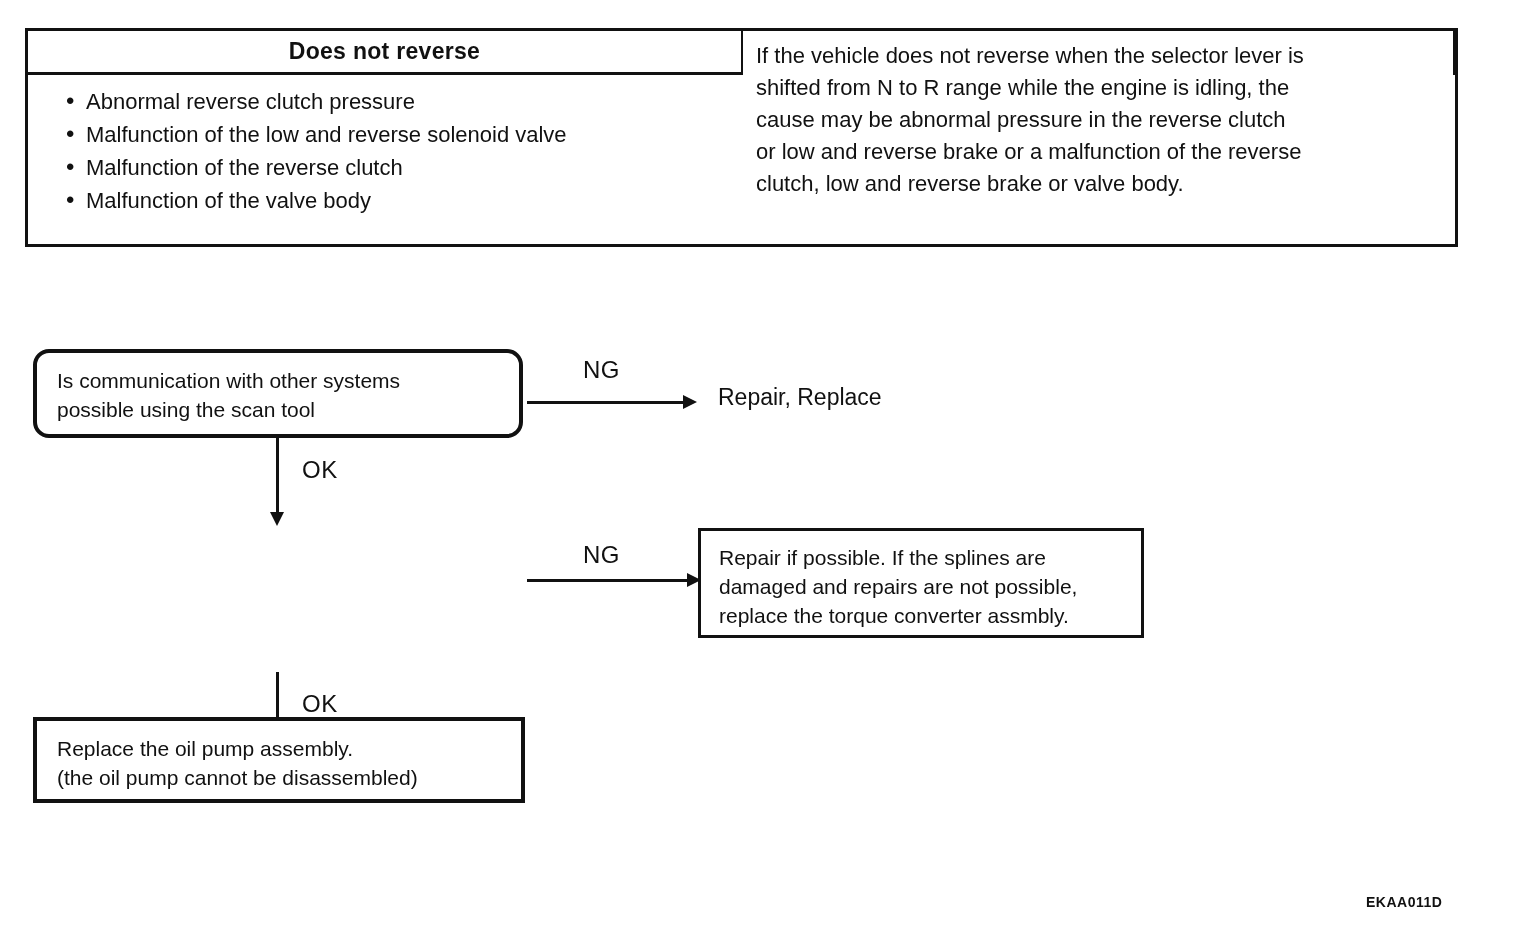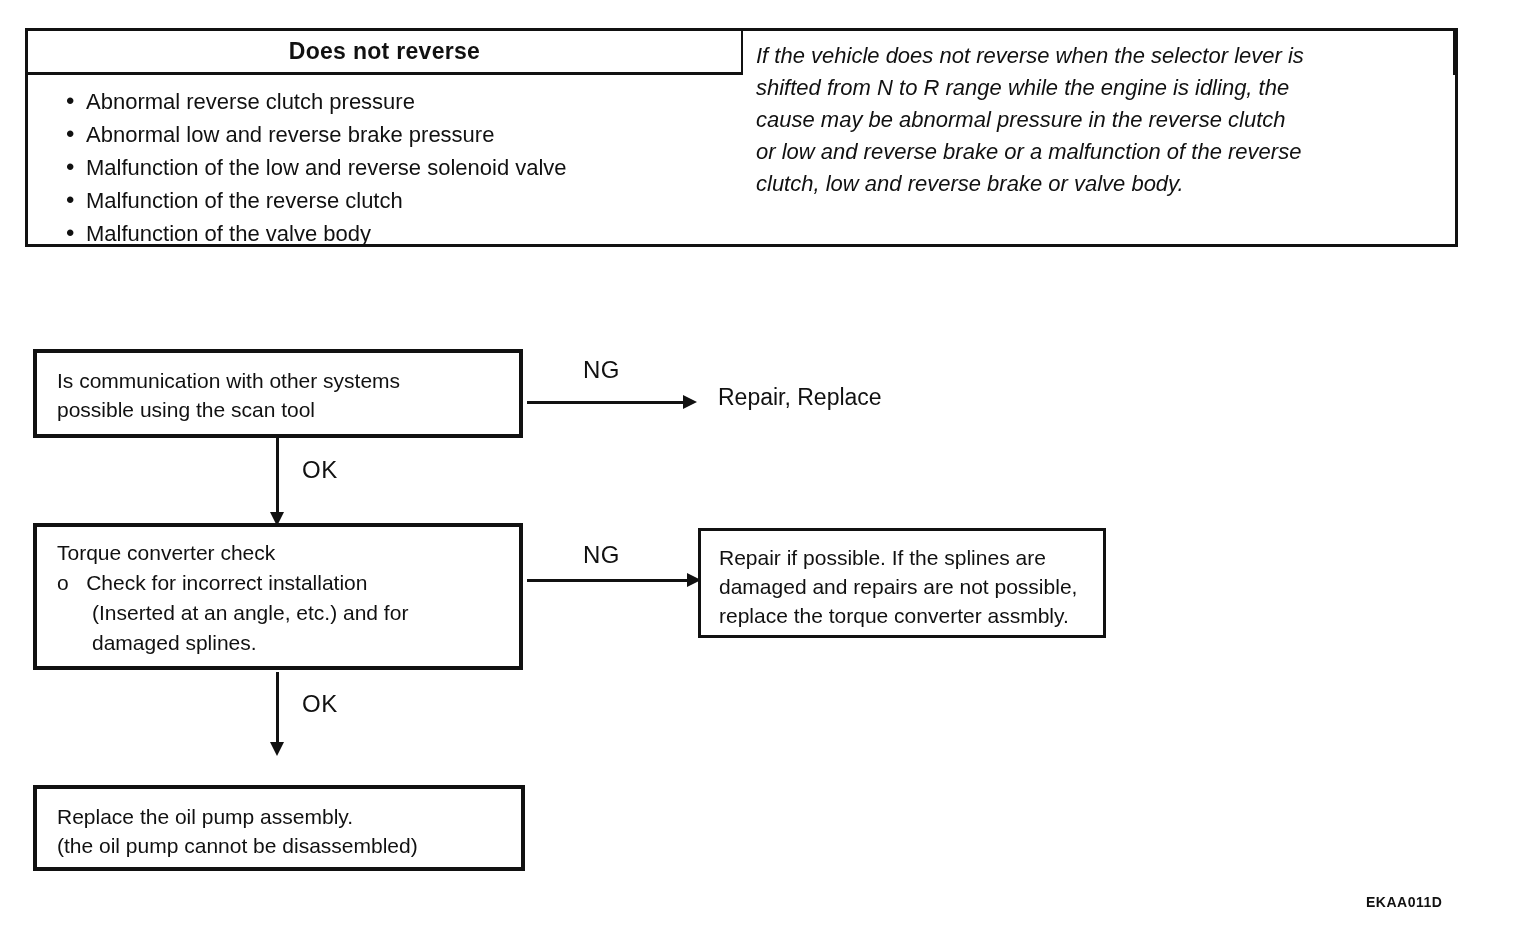--- a/index.html
+++ b/index.html
@@ -36,21 +36,20 @@
     justify-content: center;
     border-bottom: 3px solid #111111;
     letter-spacing: 0.3px;
   }
   .col-divider { border-right: 2px solid #111111; }
   .td-symptom {
     padding: 9px 14px 0 13px;
     font-size: 22px;
     line-height: 32px;
     white-space: pre-line;
-    font-style: italic;
   }
   .td-causes { padding: 10px 0 0 0; }
   .cause-list {
     margin: 0;
     padding: 0 0 0 38px;
     list-style: none;
   }
   .cause-list li {
     font-size: 22px;
     line-height: 32px;
@@ -66,24 +65,24 @@
   
   .flow-box {
     position: absolute;
     box-sizing: border-box;
     border: 4px solid #111111;
     background: #ffffff;
     font-size: 21px;
     line-height: 29px;
     white-space: pre-wrap;
   }
-  .box-step1 { left: 33px;  top: 349px; width: 490px; height: 89px;  padding: 13px 0 0 20px; }
+  .box-step1 { left: 33px;  top: 349px; width: 490px; height: 89px;  padding: 13px 0 0 20px; border-radius: 16px; }
   .box-step2 { left: 33px;  top: 523px; width: 490px; height: 147px; padding: 11px 0 0 20px; line-height: 30px; }
-  .box-result2 { left: 698px; top: 528px; width: 408px; height: 110px; border-width: 3px; padding: 12px 0 0 18px; }
-  .box-final { left: 33px;  top: 785px; width: 492px; height: 86px;  padding: 13px 0 0 20px; }
+  .box-result2 { left: 698px; top: 528px; width: 446px; height: 110px; border-width: 3px; padding: 12px 0 0 18px; }
+  .box-final { left: 33px;  top: 717px; width: 492px; height: 86px;  padding: 13px 0 0 20px; }
 
   .hline { position: absolute; background: #111111; height: 3px; }
   .vline { position: absolute; background: #111111; width: 3px; }
   .ng1-line { left: 527px; top: 401px; width: 157px; }
   .ng2-line { left: 527px; top: 579px; width: 161px; }
   .ok1-line { left: 276px; top: 438px; height: 76px; }
   .ok2-line { left: 276px; top: 672px; height: 72px; }
 
   .arrow-right {
     position: absolute;
@@ -131,44 +130,39 @@
   <div class="symptom-table">
     <div class="th col-divider">Does not reverse</div>
     <div class="td-symptom col-divider">If the vehicle does not reverse when the selector lever is
 shifted from N to R range while the engine is idling, the
 cause may be abnormal pressure in the reverse clutch
 or low and reverse brake or a malfunction of the reverse
 clutch, low and reverse brake or valve body.</div>
     <div class="td-causes">
       <ul class="cause-list">
         <li>Abnormal reverse clutch pressure</li>
-        <li>Abnormal low and reverse brake pressure</li>
         <li>Malfunction of the low and reverse solenoid valve</li>
         <li>Malfunction of the reverse clutch</li>
         <li>Malfunction of the valve body</li>
       </ul>
     </div>
   </div>
 
   <div class="flow-box box-step1">Is communication with other systems
 possible using the scan tool</div>
 
   <div class="hline ng1-line"></div>
   <div class="arrow-right ng1-head"></div>
   <div class="branch-label ng1-label">NG</div>
   <div class="repair-replace-label">Repair, Replace</div>
 
   <div class="vline ok1-line"></div>
   <div class="arrow-down ok1-head"></div>
   <div class="branch-label ok1-label">OK</div>
 
-  <div class="flow-box box-step2">Torque converter check
-o   Check for incorrect installation
-      (Inserted at an angle, etc.) and for
-      damaged splines.</div>
 
   <div class="hline ng2-line"></div>
   <div class="arrow-right ng2-head"></div>
   <div class="branch-label ng2-label">NG</div>
   <div class="flow-box box-result2">Repair if possible. If the splines are
 damaged and repairs are not possible,
 replace the torque converter assmbly.</div>
 
   <div class="vline ok2-line"></div>
   <div class="arrow-down ok2-head"></div>

